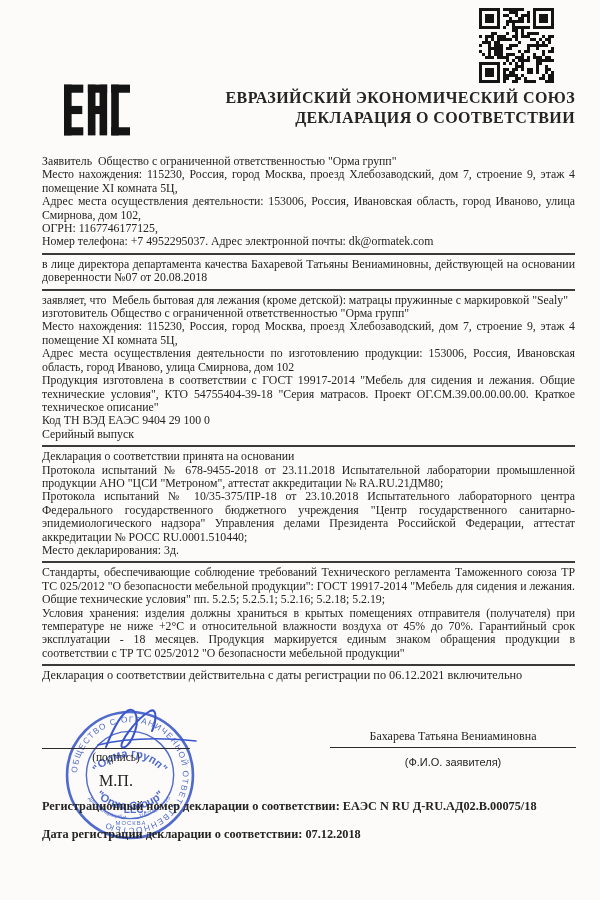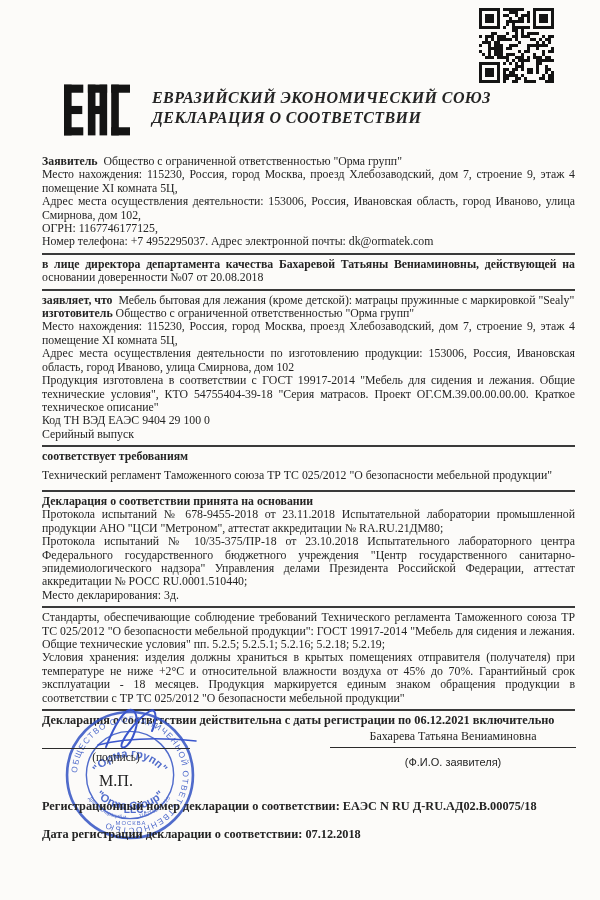--- a/index.html
+++ b/index.html
@@ -5,28 +5,28 @@
   html,body{margin:0;padding:0;}
   .page{
     position:relative;width:600px;height:900px;background:#fcfbf9;
     font-family:"Liberation Serif","DejaVu Serif",serif;color:#242424;
     overflow:hidden;
   }
   .content{position:absolute;left:42px;top:0;width:533px;}
   
   .header{position:relative;height:152px;}
   .eac-logo{position:absolute;left:22px;top:84px;width:66px;height:52px;}
-  .titles{position:absolute;left:110px;top:88px;width:423px;text-align:left;font-style:italic;}
+  .titles{position:absolute;left:110px;top:88px;width:423px;text-align:right;}
   .title-line{font-weight:bold;font-size:16px;line-height:20px;letter-spacing:.4px;}
   .qr{position:absolute;left:479px;top:8px;width:75px;height:76px;}
   
   .sec{padding:3px 0 4px 0;font-size:11.8px;line-height:13.4px;}
   .rule{border-bottom:2px solid #3a3a3a;}
   .just{text-align:justify;}
-  b.lbl{font-weight:bold;}
+  b.lbl{font-weight:normal;}
   .gap-top{margin-top:5px;}
   
   .footer{position:absolute;left:0;top:693px;width:600px;height:207px;}
   .stamp{position:absolute;left:64px;top:16px;width:132px;height:132px;opacity:.85;z-index:1;}
   .scribble{position:absolute;left:92px;top:8px;width:110px;height:58px;z-index:3;}
   .sig-left{position:absolute;left:42px;top:55px;width:148px;border-top:1.6px solid #2b2b2b;
     text-align:center;z-index:2;}
   .sig-left .cap{font-size:11.5px;padding-top:2px;}
   .sig-left .mp{font-size:16px;margin-top:9px;}
   .sig-right{position:absolute;left:330px;top:25px;width:246px;text-align:center;z-index:2;}
@@ -319,25 +319,20 @@
         <span>Мебель бытовая для лежания (кроме детской): матрацы пружинные с маркировкой "Sealy"</span></div>
       <div class="just"><b class="lbl">изготовитель</b>
         <span>Общество с ограниченной ответственностью "Орма групп"</span></div>
       <div class="just">Место нахождения: 115230, Россия, город Москва, проезд Хлебозаводский, дом 7, строение 9, этаж 4 помещение XI комната 5Ц,</div>
       <div class="just">Адрес места осуществления деятельности по изготовлению продукции: 153006, Россия, Ивановская область, город Иваново, улица Смирнова, дом 102</div>
       <div class="just">Продукция изготовлена в соответствии с ГОСТ 19917-2014 "Мебель для сидения и лежания. Общие технические условия", КТО 54755404-39-18 "Серия матрасов. Проект ОГ.СМ.39.00.00.00.00. Краткое техническое описание"</div>
       <div>Код  ТН ВЭД ЕАЭС 9404 29 100 0</div>
       <div>Серийный выпуск</div>
     </div>
 
-    <div class="sec rule">
-      <div><b class="lbl">соответствует требованиям</b></div>
-      <div class="gap-top">Технический регламент Таможенного союза ТР ТС 025/2012 "О безопасности мебельной продукции"</div>
-      <div style="height:4px"></div>
-    </div>
 
     <div class="sec rule">
       <div><b class="lbl">Декларация о соответствии принята на основании</b></div>
       <div class="just">Протокола испытаний № 678-9455-2018 от 23.11.2018 Испытательной лаборатории промышленной продукции АНО "ЦСИ "Метроном", аттестат аккредитации № RA.RU.21ДМ80;</div>
       <div class="just">Протокола испытаний № 10/35-375/ПР-18 от 23.10.2018 Испытательного лабораторного центра Федерального государственного бюджетного учреждения "Центр государственного санитарно-эпидемиологического надзора" Управления делами Президента Российской Федерации, аттестат аккредитации № РОСС RU.0001.510440;</div>
       <div>Место декларирования: 3д.</div>
     </div>
 
     <div class="sec rule">
       <div class="just">Стандарты, обеспечивающие соблюдение требований Технического регламента Таможенного союза ТР ТС 025/2012 "О безопасности мебельной продукции": ГОСТ 19917-2014 "Мебель для сидения и лежания. Общие технические условия" пп. 5.2.5; 5.2.5.1; 5.2.16; 5.2.18; 5.2.19;</div>

